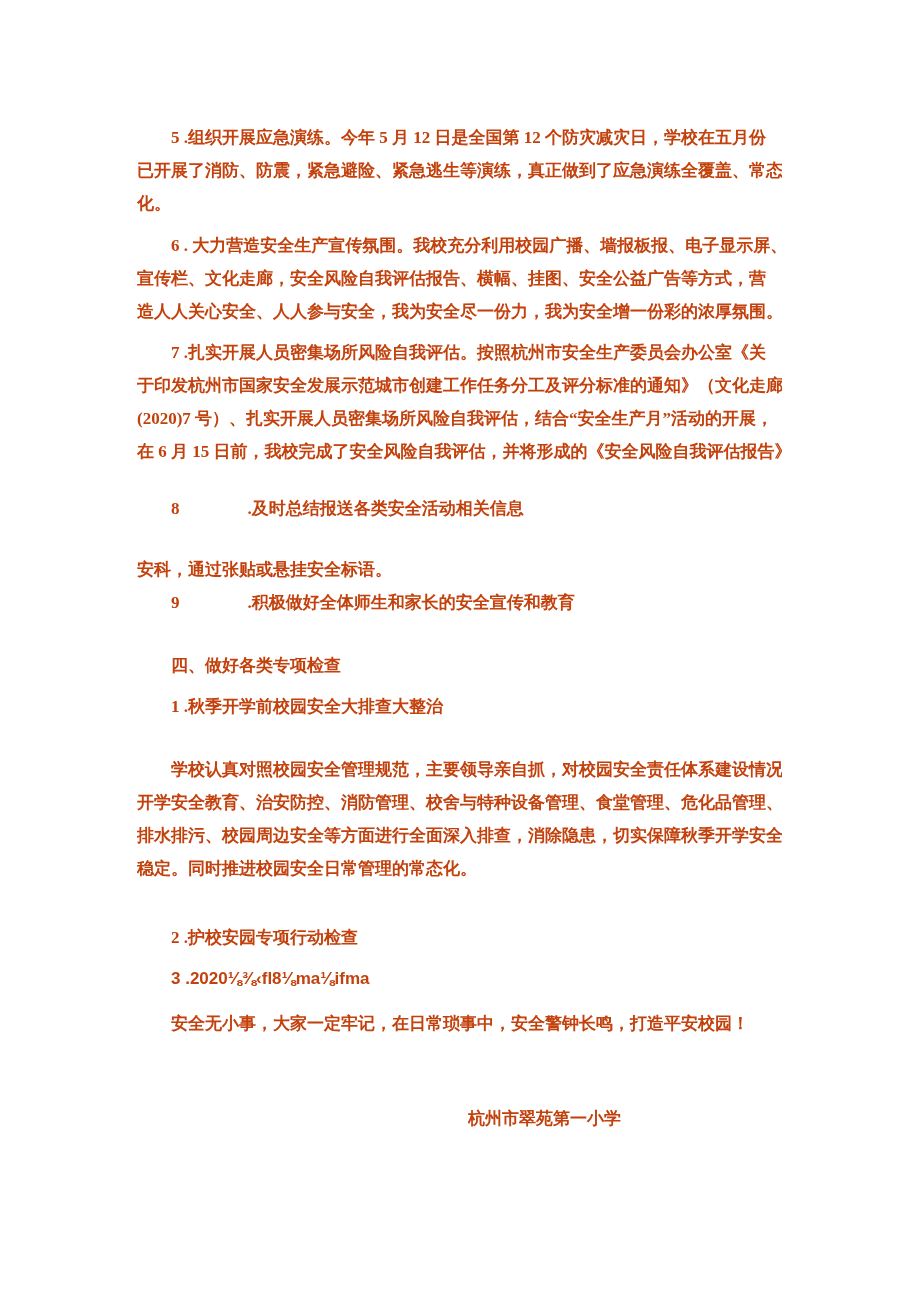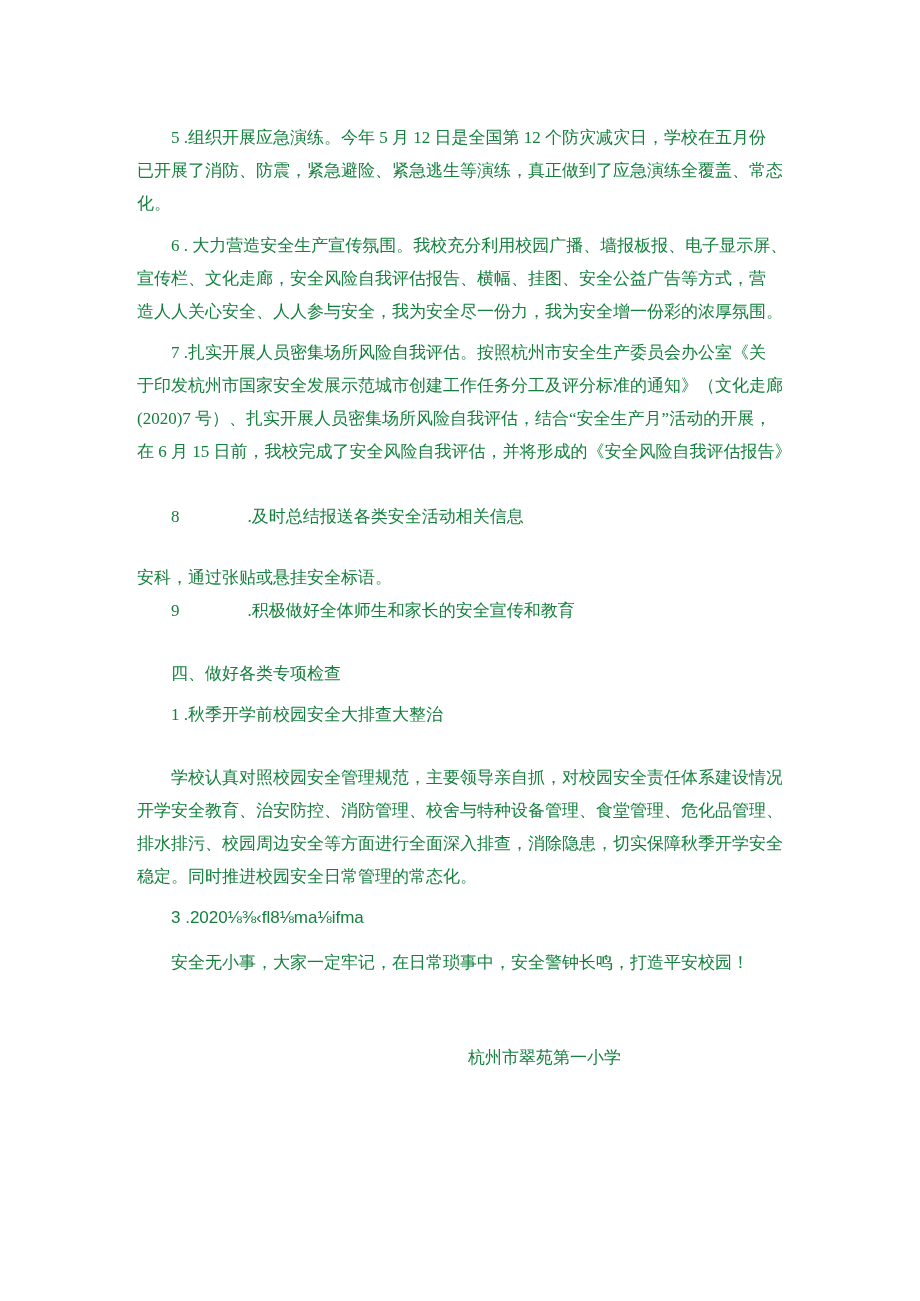--- a/index.html
+++ b/index.html
@@ -29,40 +29,40 @@
     line-height: 33px;
     white-space: nowrap;
     overflow: hidden;
   }
   .line.first {
     text-indent: 34px; 
   }
   
   .para-item6            { margin-top: 9px; }
   .para-item7            { margin-top: 8px; }
-  .para-item8_heading    { margin-top: 32px; }
+  .para-item8_heading    { margin-top: 24px; }
   .para-item8_body       { margin-top: 28px; }
   .para-item9_heading    { margin-top: 0px; }
   .para-section4_heading { margin-top: 30px; }
   .para-check1_heading   { margin-top: 8px; }
   .para-check1_body      { margin-top: 30px; }
   .para-check2_heading   { margin-top: 36px; }
   .para-check3_heading   { margin-top: 8px; }
   .para-closing          { margin-top: 12px; }
   .para-signature        { margin-top: 62px; margin-left: 331px; }
   .para-signature .line  { text-indent: 0; }
   
   .para-check3_heading .line {
     font-family: "Liberation Sans", "DejaVu Sans", sans-serif;
   }
 </style>
 </head>
 <body style="background-color: rgb(255, 255, 255);">
 
-<div class="page" style="color: #15803d;">
+<div class="page" style="color: #c2410c; font-weight: bold;">
   <div class="content">
       <div class="para para-item5">
         <div class="line first">5 .组织开展应急演练。今年 5 月 12 日是全国第 12 个防灾减灾日，学校在五月份</div>
         <div class="line">已开展了消防、防震，紧急避险、紧急逃生等演练，真正做到了应急演练全覆盖、常态</div>
         <div class="line">化。</div>
       </div>
       <div class="para para-item6">
         <div class="line first">6 . 大力营造安全生产宣传氛围。我校充分利用校园广播、墙报板报、电子显示屏、</div>
         <div class="line">宣传栏、文化走廊，安全风险自我评估报告、横幅、挂图、安全公益广告等方式，营</div>
         <div class="line">造人人关心安全、人人参与安全，我为安全尽一份力，我为安全增一份彩的浓厚氛围。</div>
@@ -87,20 +87,23 @@
       </div>
       <div class="para para-check1_heading">
         <div class="line first">1 .秋季开学前校园安全大排查大整治</div>
       </div>
       <div class="para para-check1_body">
         <div class="line first">学校认真对照校园安全管理规范，主要领导亲自抓，对校园安全责任体系建设情况、</div>
         <div class="line">开学安全教育、治安防控、消防管理、校舍与特种设备管理、食堂管理、危化品管理、</div>
         <div class="line">排水排污、校园周边安全等方面进行全面深入排查，消除隐患，切实保障秋季开学安全</div>
         <div class="line">稳定。同时推进校园安全日常管理的常态化。</div>
       </div>
+      <div class="para para-check2_heading">
+        <div class="line first">2 .护校安园专项行动检查</div>
+      </div>
       <div class="para para-check3_heading">
         <div class="line first">3 .2020⅛⅜‹fl8⅛ma⅛ifma</div>
       </div>
       <div class="para para-closing">
         <div class="line first">安全无小事，大家一定牢记，在日常琐事中，安全警钟长鸣，打造平安校园！</div>
       </div>
       <div class="para para-signature">
         <div class="line first">杭州市翠苑第一小学</div>
       </div>
     </div>

